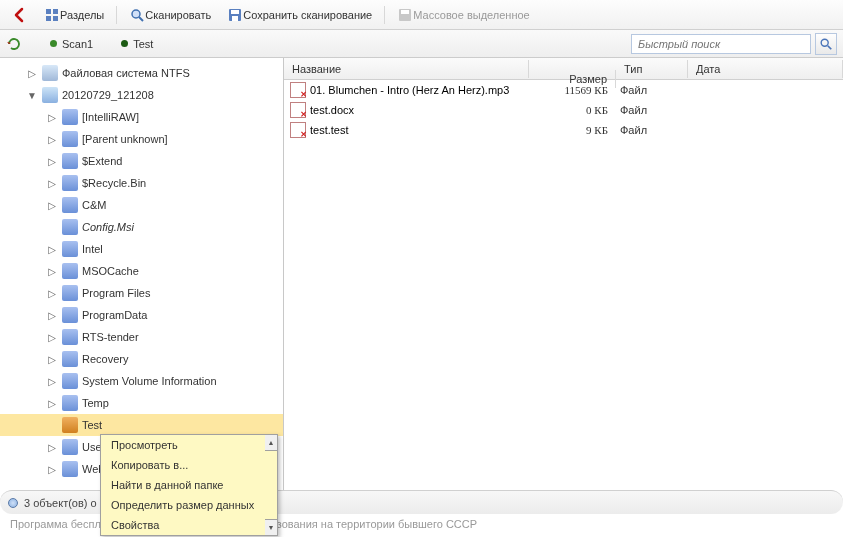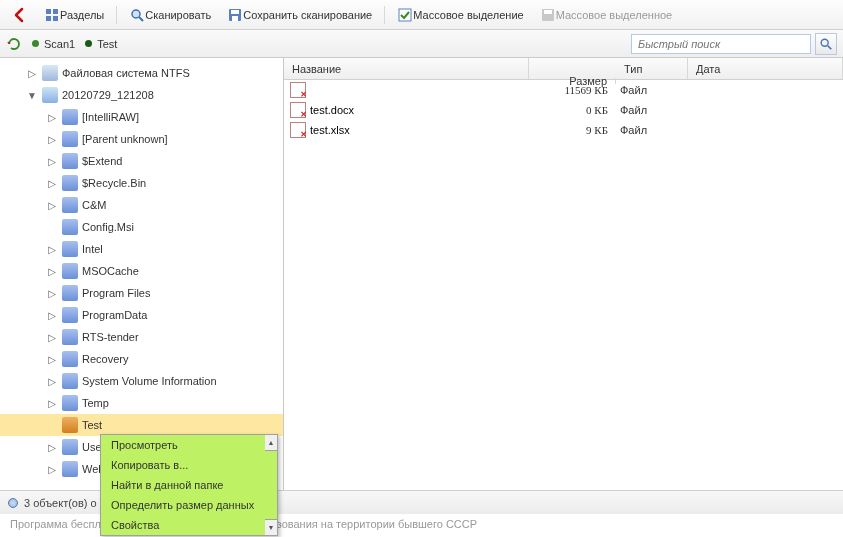--- a/index.html
+++ b/index.html
@@ -4,55 +4,55 @@
 <style>
 * { box-sizing: border-box; margin: 0; padding: 0; font-family: Tahoma, Arial, sans-serif; font-size: 11px; }
 body { background: #fff; width: 843px; height: 537px; overflow: hidden; position: relative; }
 
 .toolbar { height: 30px; background: linear-gradient(#fdfdfd, #f1f1f1); border-bottom: 1px solid #d0d0d0; display: flex; align-items: center; padding: 0 6px; gap: 4px; }
 .tb-btn { display: flex; align-items: center; padding: 3px 6px; cursor: pointer; color: #333; }
 .tb-btn.disabled { color: #9a9a9a; }
 .tb-icon { width: 16px; height: 16px; display: inline-block; }
 .sep { width: 1px; height: 18px; background: #d8d8d8; margin: 0 2px; }
 
-.tabbar { height: 28px; background: linear-gradient(#fafafa, #eee); border-bottom: 1px solid #ccc; display: flex; align-items: center; padding: 0 6px; gap: 10px; }
+.tabbar { height: 28px; background: linear-gradient(#fafafa, #eee); border-bottom: 1px solid #ccc; display: flex; align-items: center; padding: 0 6px; gap: 28px; }
 .tab-dot { width: 7px; height: 7px; border-radius: 50%; }
 .tab-dot.green { background: #3a8a2a; }
 .tab-dot.darkgreen { background: #1b5a12; }
 .tab { display: flex; align-items: center; gap: 5px; color: #333; }
 .search-wrap { margin-left: auto; display: flex; align-items: center; gap: 4px; }
 .search-input { width: 180px; height: 20px; border: 1px solid #b7c8e0; background: #fff; padding: 0 6px; font-style: italic; color: #8a9ab0; }
 .search-btn { width: 22px; height: 22px; border: 1px solid #b7c8e0; background: linear-gradient(#fefefe,#e9e9e9); display:flex; align-items:center; justify-content:center; cursor:pointer;}
 
 .main { display: flex; height: 432px; }
 .tree-pane { width: 284px; border-right: 1px solid #c8c8c8; overflow: hidden; position: relative; background:#fff;}
 .file-pane { flex: 1; background: #fff; position: relative; }
 
 .tree { padding: 4px 0; }
 .tree-row { display: flex; align-items: center; height: 22px; padding-left: 6px; white-space: nowrap; cursor: default;}
 .tree-row .expander { width: 12px; text-align: center; color: #666; font-size: 10px;}
 .tree-row .icon { width: 16px; height: 16px; margin: 0 4px; }
 .tree-row .label { color: #333; }
 .tree-row.selected { background: #fde7a1; }
 
-.file-header { height: 22px; background: linear-gradient(#fbfbfb,#efefef); border-bottom: 1px solid #d0d0d0; display:flex;}
+.file-header { height: 22px; background: linear-gradient(#fbfbfb,#efefef); border-bottom: 1px solid #d0d0d0; display:flex;align-items:center;}
 .fh-col { border-right:1px solid #d8d8d8; padding: 3px 8px; color:#333; display:flex; align-items:center;}
 .fh-name { width: 245px;} .fh-size { width: 87px; justify-content:flex-end;margin-top:20px;} .fh-type { width:72px;} .fh-date { flex:1;}
 
 .file-row { display:flex; height:20px; align-items:center;}
 .fc-name { width: 245px; padding-left:6px; display:flex; align-items:center; gap:4px;}
 .fc-size { width: 87px; text-align:right; padding-right:8px; color:#333;font-family:Liberation Serif, serif;}
 .fc-type { width: 72px; padding-left:4px; color:#333;}
 .fc-icon { width:16px; height:16px;}
 
-.statusbar { height: 24px; border-top: 1px solid #d0d0d0; background: linear-gradient(#f7f7f7,#ececec); display:flex; align-items:center; padding: 0 8px; gap:6px; color:#444;}
+.statusbar { height: 24px; border-top: 1px solid #d0d0d0; background: linear-gradient(#f7f7f7,#ececec); display:flex; align-items:center; padding: 0 8px; gap:6px; color:#444;border-radius:12px;}
 .status-dot { width:10px; height:10px; border:1px solid #5a7aa8; border-radius:50%; background:radial-gradient(#cfe0f8,#8ab0e0);}
 .footer { height: 22px; padding: 4px 10px; color:#999; font-size: 11px;}
 
-.ctx-menu { position:absolute; left:100px; top:434px; width:178px; background:#bef264; border:1px solid #a0a0a0; box-shadow: 2px 2px 4px rgba(0,0,0,0.25); z-index: 50;}
+.ctx-menu { position:absolute; left:100px; top:434px; width:178px; background:#fef9c3; border:1px solid #a0a0a0; box-shadow: 2px 2px 4px rgba(0,0,0,0.25); z-index: 50;}
 .ctx-item { height: 20px; padding: 2px 10px; color:#333; display:flex; align-items:center; cursor:pointer;}
 .ctx-arrow { position:absolute; right:-1px; width:13px; height:17px; border:1px solid #a0a0a0; border-left:none; background:#f0f0f0; display:flex; flex-direction:column; align-items:center; justify-content:center; font-size:7px; color:#555;}
 
 
 .icon-folder { background: linear-gradient(#a8c0f0, #6a90d8); border-radius: 2px; }
 .icon-folder-alt { background: linear-gradient(#f0b060, #d08020); border-radius: 2px; }
 .icon-disk { background: linear-gradient(#d8e8f8, #a0b8d8); border-radius: 2px; }
 .icon-snap { background: linear-gradient(#cde4f7,#8ab0e0); border-radius:2px; position:relative;}
 .icon-file { background: #fff; border:1px solid #c08080; position:relative;}
 .icon-file::after { content:"✕"; position:absolute; right:-2px; bottom:-2px; font-size:8px; color:#d02020; font-weight:bold;}
@@ -87,27 +87,20 @@
   </div>
   <div class="tb-btn">
     <svg class="tb-icon" viewBox="0 0 16 16">
         <rect x="2" y="2" width="12" height="12" rx="1" fill="#5a80c0"></rect>
         <rect x="4" y="3" width="8" height="4" fill="#fff"></rect>
         <rect x="5" y="9" width="6" height="5" fill="#fff"></rect>
       </svg>
     <span>Сохранить сканирование</span>
   </div>
   <div class="sep"></div>
-  <div class="tb-btn">
-    <svg class="tb-icon" viewBox="0 0 16 16">
-        <rect x="2" y="2" width="12" height="12" fill="#fff" stroke="#5a80c0"></rect>
-        <path d="M4 8 L7 11 L12 5" stroke="#3a8a2a" stroke-width="2" fill="none"></path>
-      </svg>
-    <span>Массовое выделение</span>
-  </div>
   <div class="tb-btn disabled">
     <svg class="tb-icon" viewBox="0 0 16 16">
         <rect x="2" y="2" width="12" height="12" rx="1" fill="#c8c8c8"></rect>
         <rect x="4" y="3" width="8" height="4" fill="#fff"></rect>
       </svg>
     <span>Массовое выделенное</span>
   </div>
 </div>
 
 <div class="tabbar">
@@ -165,21 +158,21 @@
         <div class="tree-row" style="padding-left: 46px;">
           <span class="expander">▷</span>
           <span class="icon icon-folder"></span>
           <span class="label">$Recycle.Bin</span>
         </div>
         <div class="tree-row" style="padding-left: 46px;">
           <span class="expander">▷</span>
           <span class="icon icon-folder"></span>
           <span class="label">C&amp;M</span>
         </div>
-        <div class="tree-row" style="padding-left: 46px;">
+        <div class="tree-row" style="padding-left: 46px; font-style: italic;">
           <span class="expander"></span>
           <span class="icon icon-folder"></span>
           <span class="label">Config.Msi</span>
         </div>
         <div class="tree-row" style="padding-left: 46px;">
           <span class="expander">▷</span>
           <span class="icon icon-folder"></span>
           <span class="label">Intel</span>
         </div>
         <div class="tree-row" style="padding-left: 46px;">
@@ -238,36 +231,37 @@
     <div class="file-header">
       <div class="fh-col fh-name">Название</div>
       <div class="fh-col fh-size">Размер</div>
       <div class="fh-col fh-type">Тип</div>
       <div class="fh-col fh-date">Дата</div>
     </div>
     <div id="filelist">
         <div class="file-row">
           <div class="fc-name">
             <span class="fc-icon icon-file"></span>
+            <span>01. Blumchen - Intro (Herz An Herz).mp3</span>
           </div>
           <div class="fc-size">11569 КБ</div>
           <div class="fc-type">Файл</div>
         </div>
         <div class="file-row">
           <div class="fc-name">
             <span class="fc-icon icon-file"></span>
             <span>test.docx</span>
           </div>
           <div class="fc-size">0 КБ</div>
           <div class="fc-type">Файл</div>
         </div>
         <div class="file-row">
           <div class="fc-name">
             <span class="fc-icon icon-file"></span>
-            <span>test.xlsx</span>
+            <span>test.test</span>
           </div>
           <div class="fc-size">9 КБ</div>
           <div class="fc-type">Файл</div>
         </div>
       </div>
   </div>
 </div>
 
 <div class="statusbar">
   <span class="status-dot"></span>

